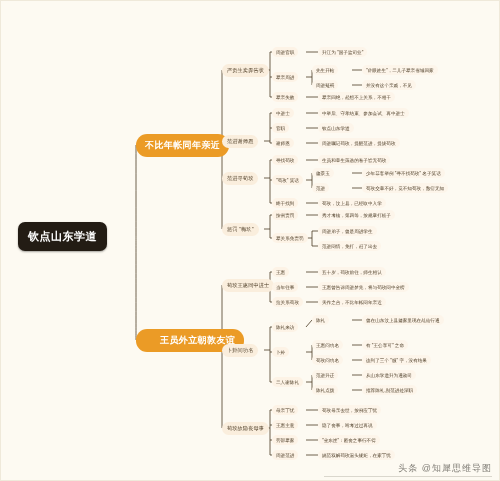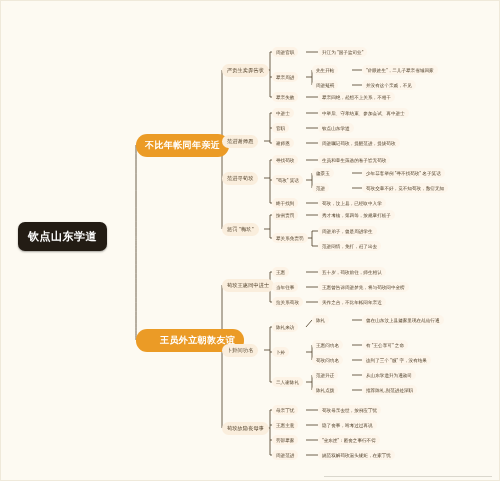--- a/index.html
+++ b/index.html
@@ -226,14 +226,15 @@
       <div class="node leaf" style="left: 318px; top: 405px;">荀玫母亲去世，按例应丁忧</div>
       <div class="node lvl3" style="left: 272px; top: 420px;">王惠主意</div>
       <div class="node leaf" style="left: 318px; top: 420px;">隐了丧事，咐考过过再说</div>
       <div class="node lvl3" style="left: 272px; top: 435px;">劳部攀家</div>
       <div class="node leaf" style="left: 318px; top: 435px;">"金东崖"：匿丧之事行不得</div>
       <div class="node lvl3" style="left: 272px; top: 450px;">周进范进</div>
       <div class="node leaf" style="left: 318px; top: 450px;">姚范双解荀玫温头规矩，在家丁忧</div>
     </div>
 
   <div class="wm-line"></div>
+  <div class="watermark">头条 @知犀思维导图</div>
   <div class="border-frame"></div>
 </div>
 
 </body></html>

